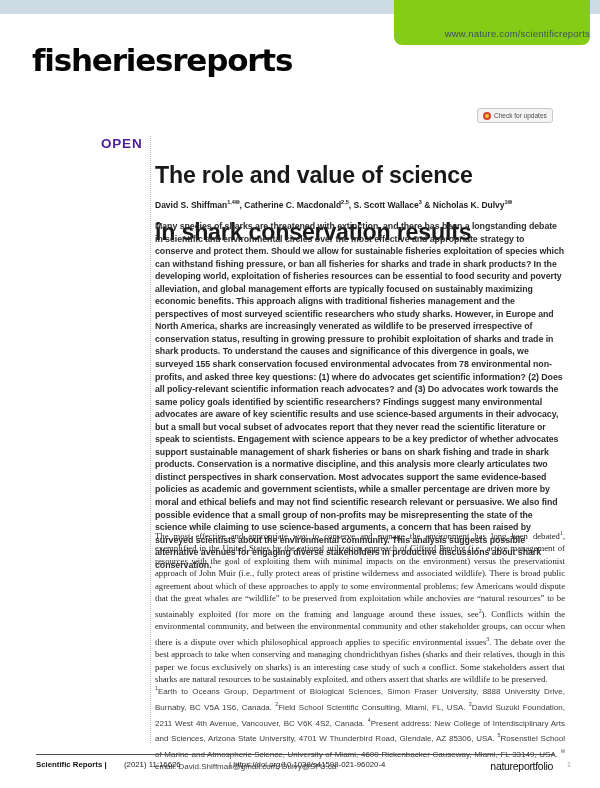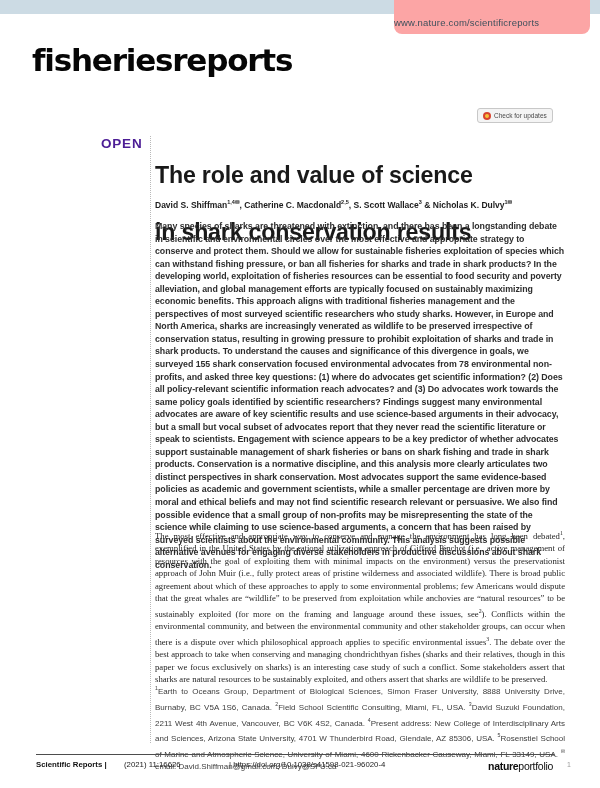--- a/index.html
+++ b/index.html
@@ -3,23 +3,23 @@
 <meta charset="utf-8">
 <style>
   * { margin:0; padding:0; box-sizing:border-box; }
   html,body { background:#ffffff; }
   .page {
     position:relative; width:600px; height:788px; background:#ffffff;
     overflow:hidden; font-family:"Liberation Sans", sans-serif;
   }
   .topbar { position:absolute; left:0; top:0; width:600px; height:14px; background:#ccdbe4; }
   .url-tab {
-    position:absolute; left:394px; top:0; width:196px; height:34px;
-    background:#fca5a5; border-radius:0 0 8px 8px;
-    display:flex; align-items:flex-end; justify-content:flex-start; padding-bottom:6px;
+    position:absolute; left:394px; top:0; width:196px; height:45px;
+    background:#84cc16; border-radius:0 0 8px 8px;
+    display:flex; align-items:flex-end; justify-content:flex-end; padding-bottom:6px;
     cursor:pointer;
   }
   .url-tab span { font-size:9.5px; color:#3f505c; letter-spacing:0.2px; }
   .logo {
     position:absolute; left:32px; top:42px;
     font-family:"DejaVu Sans", sans-serif; font-size:31px; line-height:36px;
     color:#060606; letter-spacing:-1.2px;
   }
   .logo .logo-bold { font-weight:800; }
   .logo .logo-reg  { font-weight:700; }
@@ -71,21 +71,21 @@
     position:absolute; left:155px; top:682px; width:410px;
     font-size:8px; line-height:12.15px; color:#3d3d3d; text-align:justify;
   }
   .footnotes sup { font-size:5.2px; }
   .footer-rule { position:absolute; left:36px; top:754px; width:518px; height:1px; background:#4d4d4d; }
   .footer { position:absolute; left:0; top:760px; width:600px; height:14px; font-size:7.8px; color:#222; }
   .footer .journal  { position:absolute; left:36px;  font-weight:700; color:#111; }
   .footer .citation { position:absolute; left:100px;padding-left:24px; }
   .footer .doi      { position:absolute; left:229px; cursor:pointer; }
   .footer .brand    { position:absolute; right:47px; font-size:10.5px; color:#0c0c0c; letter-spacing:-0.3px; }
-  .footer .brand .b { font-weight:700; }
+  .footer .brand .b { font-weight:400; }
   .footer .brand .r { font-weight:400; }
   .pagenum { position:absolute; left:567px; top:761px; font-size:7px; color:#9b9b9b; }
 </style>
 </head>
 <body>
 
 <div class="page">
 
   <div class="topbar"></div>
 

